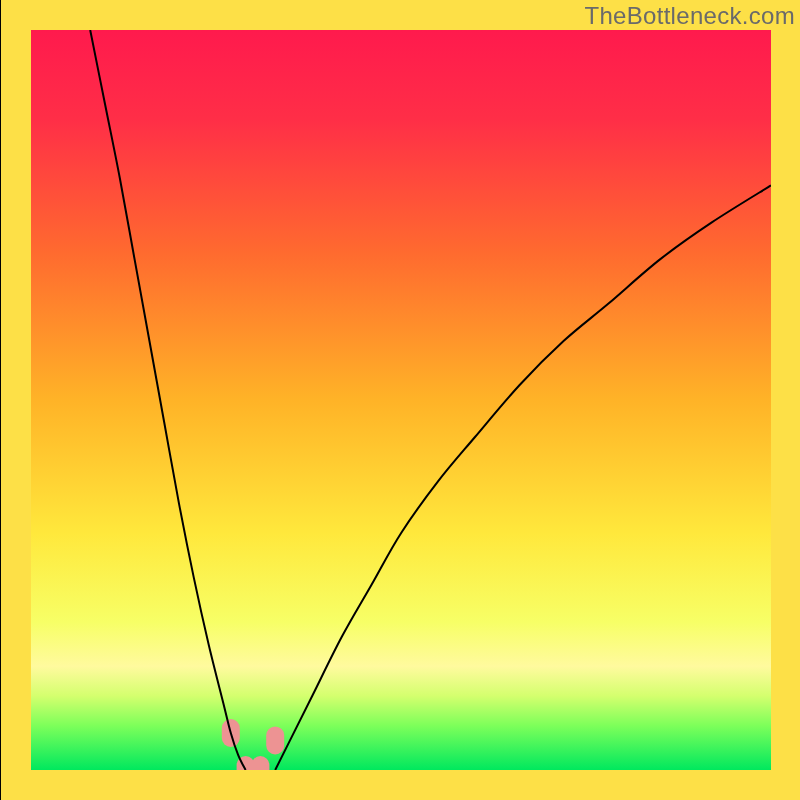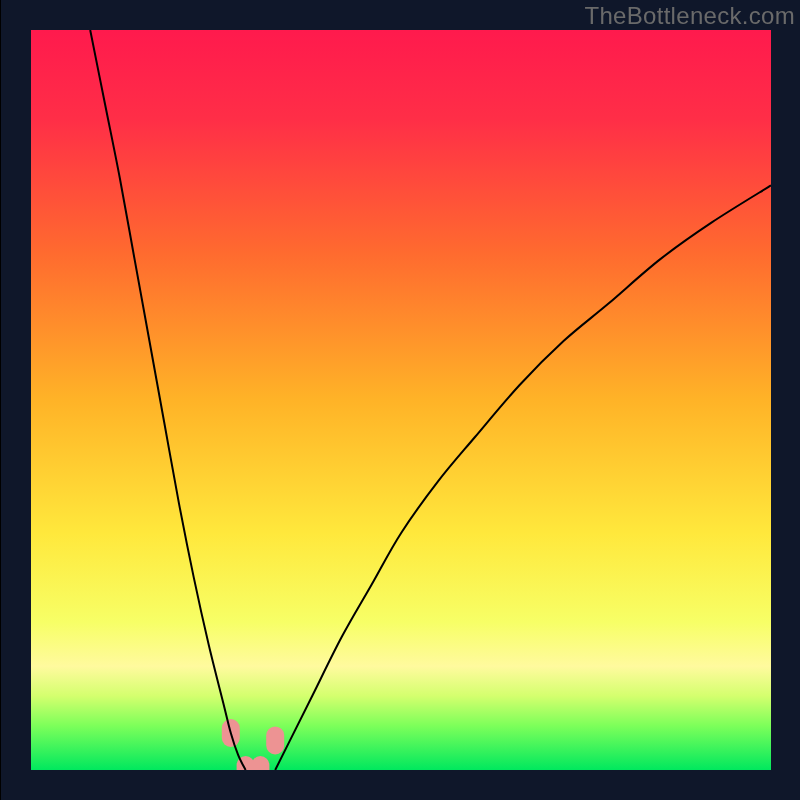--- a/index.html
+++ b/index.html
@@ -10,21 +10,21 @@
     background: #000;
     overflow: hidden;
     font-family: Arial, Helvetica, sans-serif;
   }
   .frame {
     position: absolute;
     left: 1px;
     top: 0;
     width: 800px;
     height: 800px;
-    background: #0f172a;
+    background: #fde047;
   }
   .watermark {
     position: absolute;
     top: 2px;
     right: 6px;
     color: #6a6a6a;
     font-size: 24px;
     font-weight: 400;
     letter-spacing: 0.3px;
     z-index: 50;

